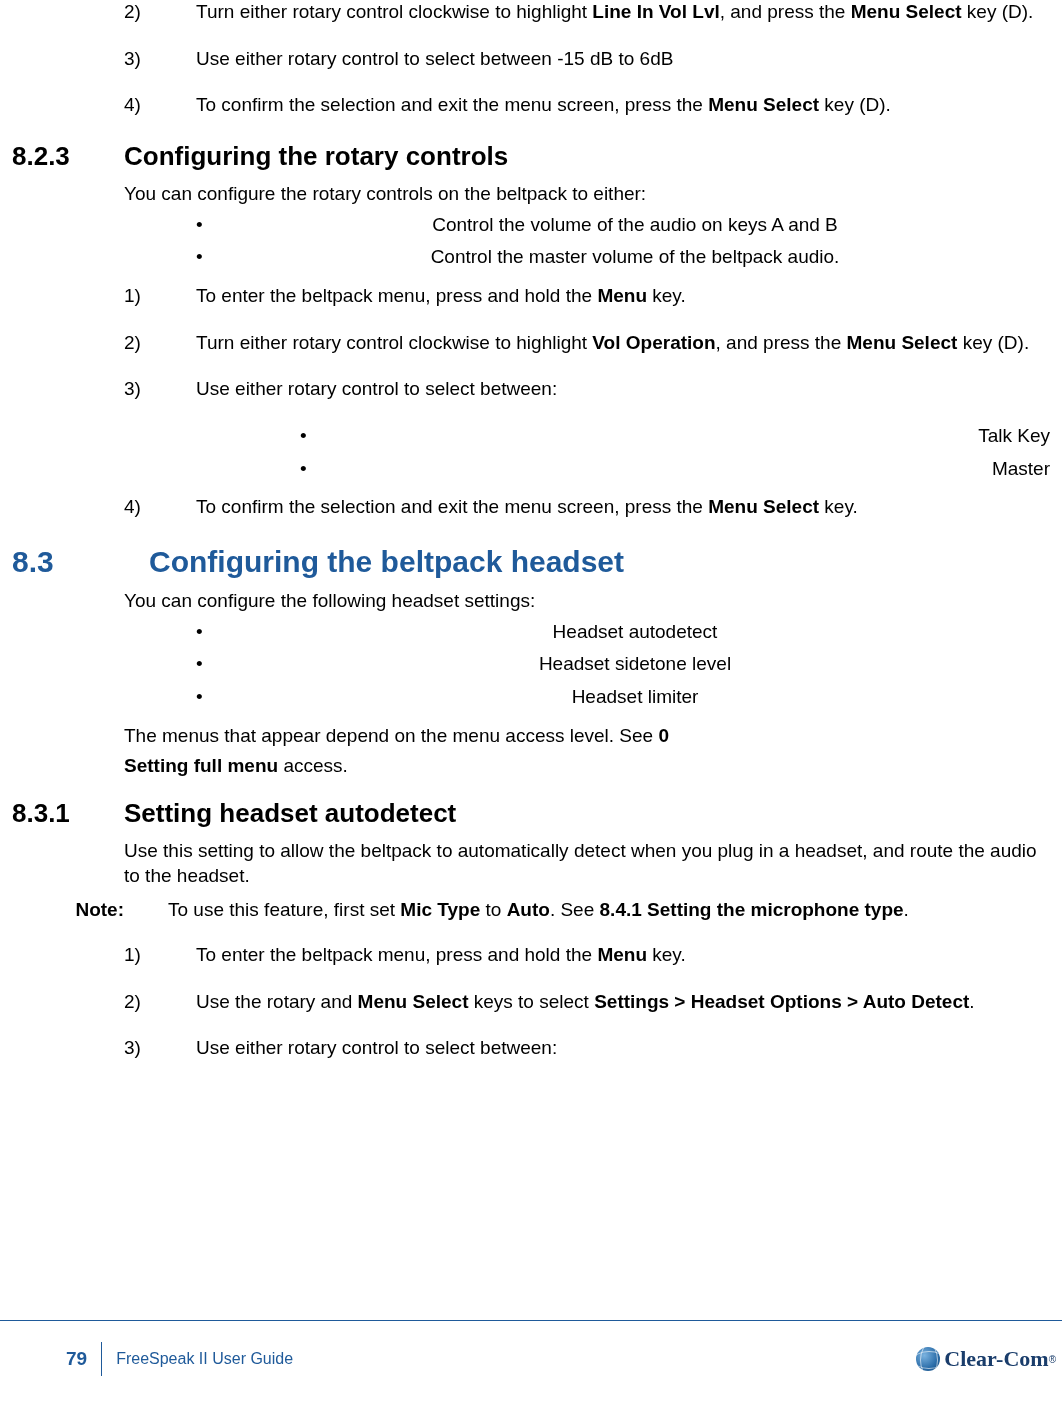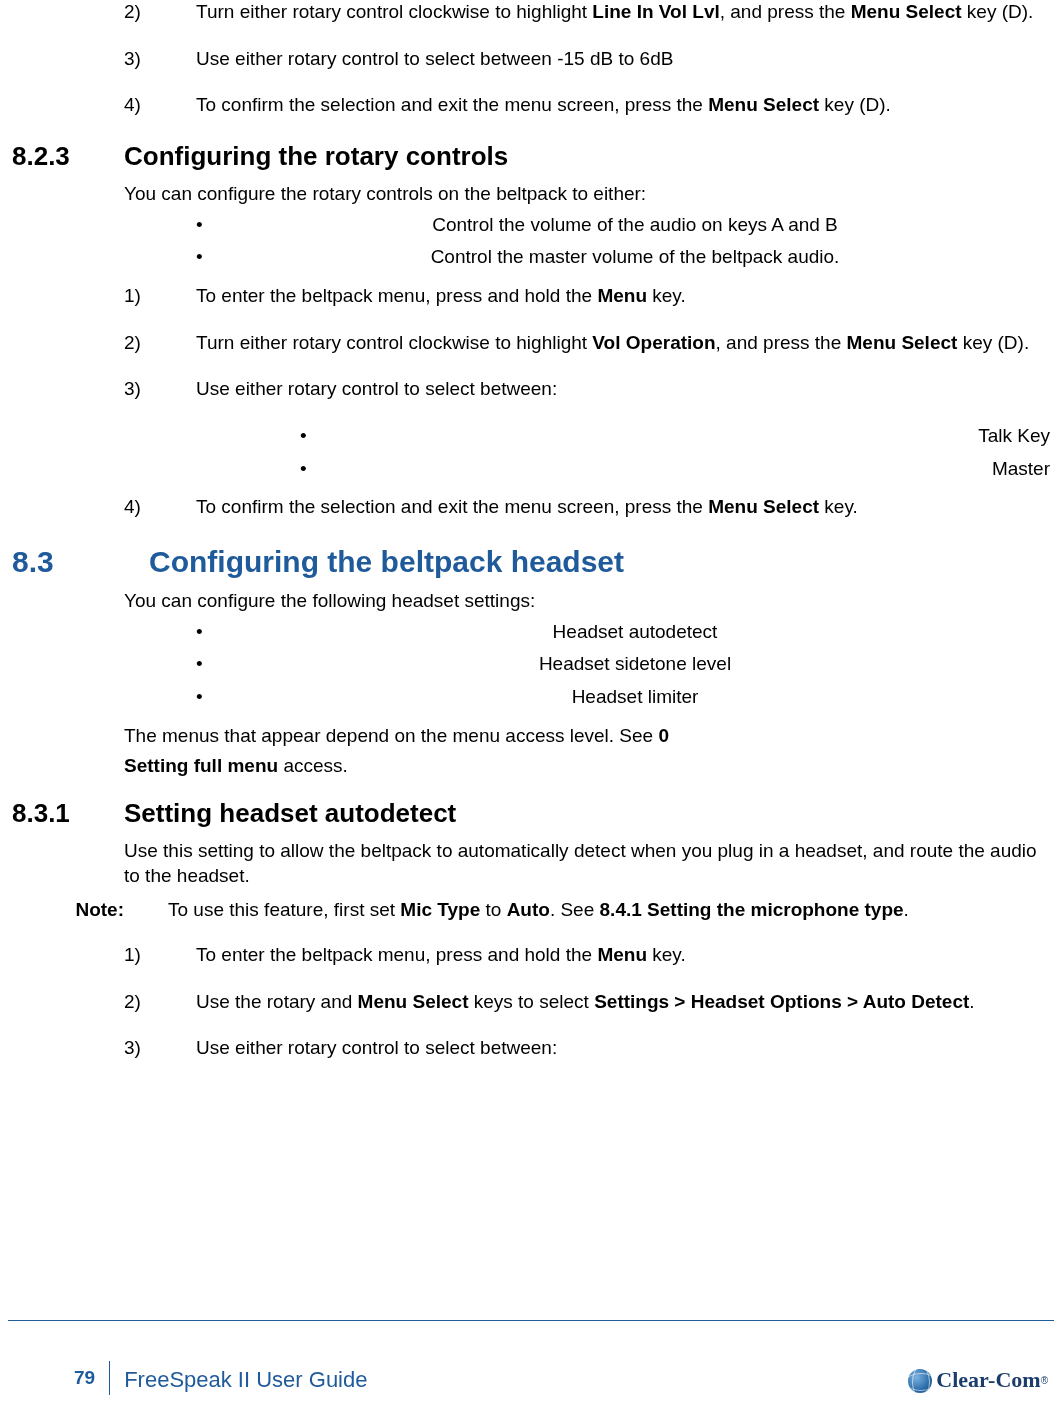--- a/index.html
+++ b/index.html
@@ -100,38 +100,38 @@
     font-weight: bold;
   }
   .note-body {
     flex: 1;
     margin-left: 28px;
   }
   b { font-weight: bold; }
 
   .footer {
     border-top: 1.5px solid #1f5a9a;
-    margin: 0 8px;
-    padding-top: 14px;
-    display: flex;
-    align-items: flex-end;
+    margin: 0 0;
+    padding-top: 8px;
+    display: flex;
+    align-items: center;
     height: 60px;
   }
   .footer-pagenum {
     color: #1f5a9a;
     font-weight: bold;
     font-size: 19px;
     padding: 0 14px 0 66px;
     border-right: 1.5px solid #1f5a9a;
     height: 34px;
     line-height: 34px;
   }
   .footer-title {
     color: #1f5a9a;
-    font-size: 22px;
+    font-size: 16px;
     padding-left: 14px;
     flex: 1;
   }
   .footer-logo {
     display: flex;
     align-items: center;
     padding-right: 6px;
   }
   .logo-globe {
     width: 24px;

